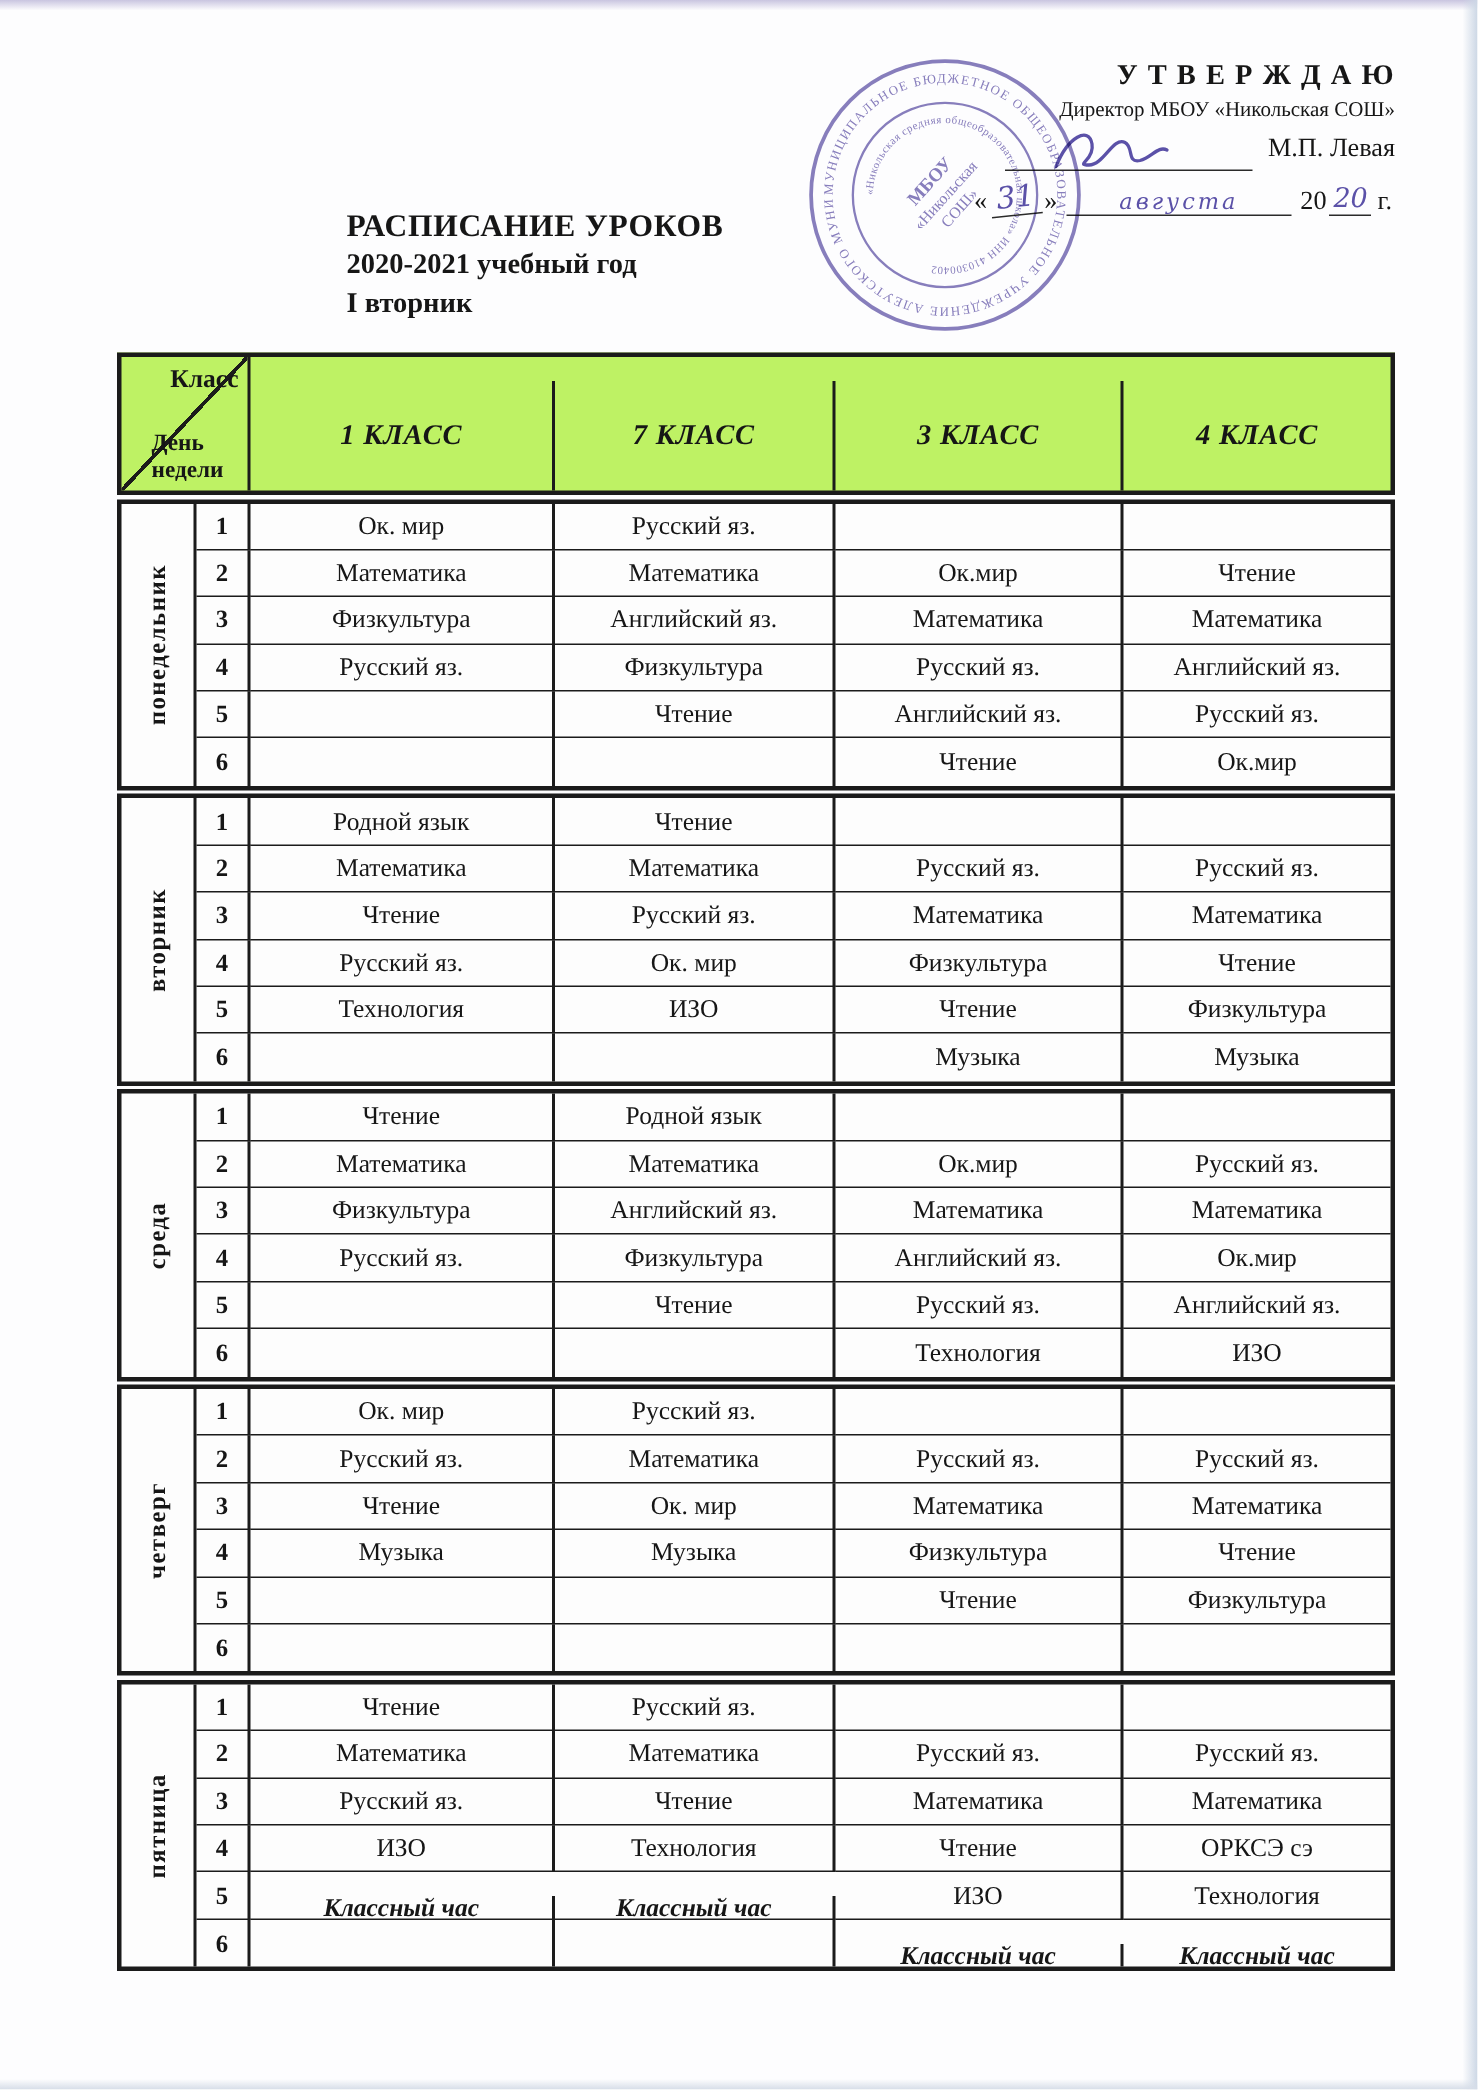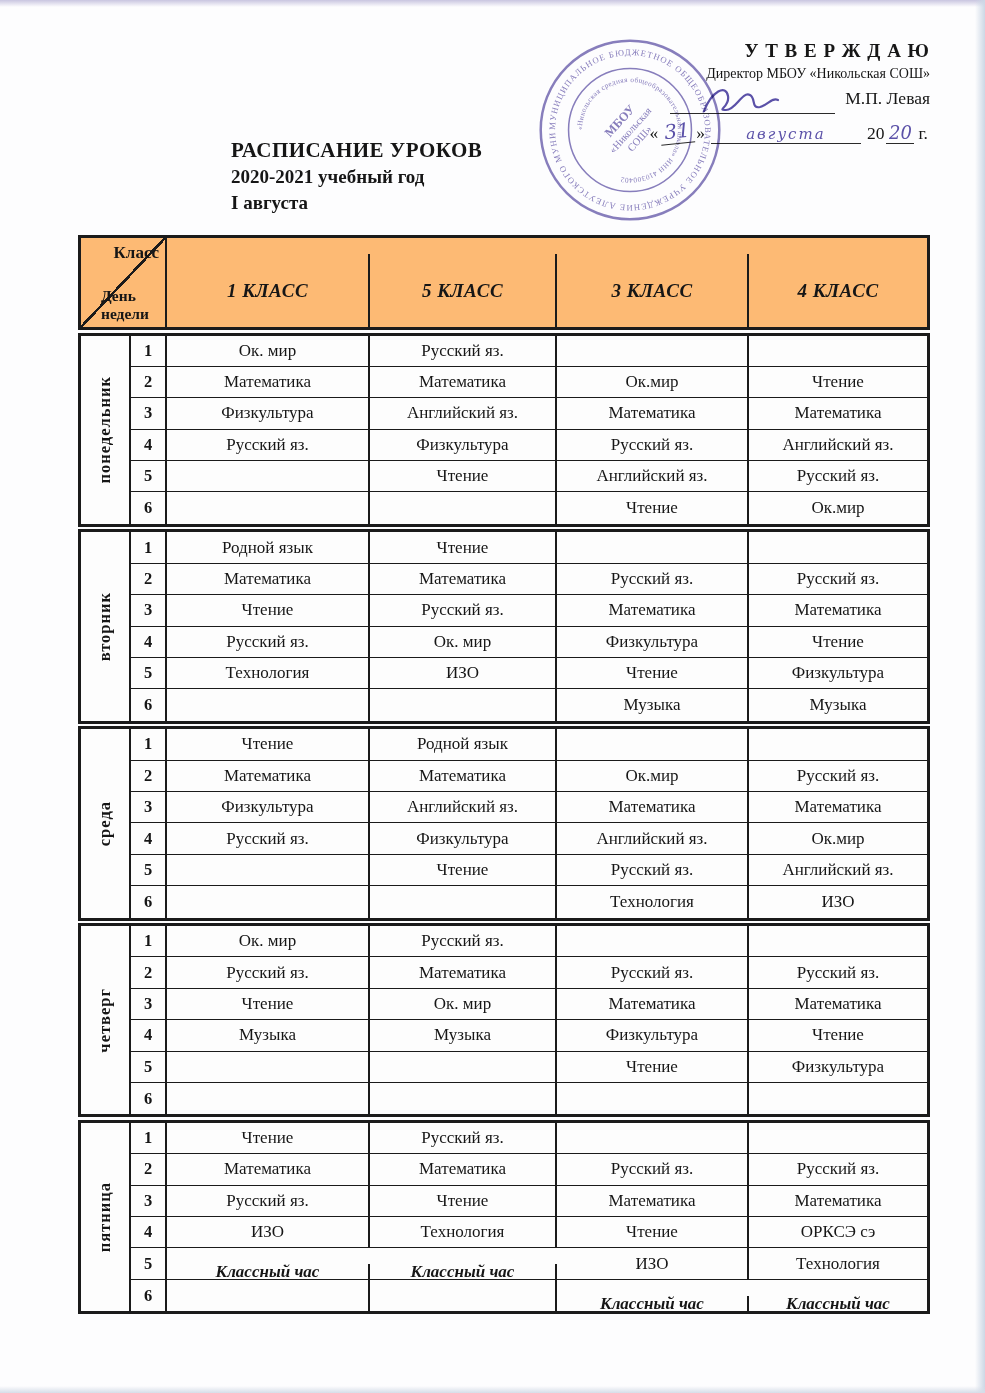--- a/index.html
+++ b/index.html
@@ -42,21 +42,21 @@
 
   
   .stamp { position:absolute; left:534px; top:34px; width:192px; height:192px;
            opacity:.82; mix-blend-mode:multiply; }
   .stamp text { fill:#6e62ae; font-family:"Liberation Serif",serif; }
 
   
   .schedule { position:absolute; left:78px; top:235px; width:852px; }
   .schedule-header {
     display:grid; grid-template-columns:86px 203px 187px 192px 178px;
-    height:95px; border:3px solid #1b1b1b; background:#fdba74;
+    height:95px; border:3px solid #1b1b1b; background:#bef264;
   }
   .h-corner { position:relative; border-right:2.5px solid #1b1b1b;
     background:linear-gradient(to bottom right,
       rgba(0,0,0,0) calc(50% - 1.3px), #1b1b1b calc(50% - 1.3px),
       #1b1b1b calc(50% + 1.3px), rgba(0,0,0,0) calc(50% + 1.3px)); }
   .corner-top { position:absolute; top:5px; right:6px; font-weight:bold; font-size:17px; }
   .corner-bottom { position:absolute; bottom:4px; left:4px; font-weight:bold; font-size:15.5px; line-height:1.15;margin-left:16px; }
   .h-class { display:flex; align-items:center; justify-content:center;
     font-weight:bold; font-style:italic; font-size:19px; border-right:2.5px solid #1b1b1b; letter-spacing:0.5px;margin-top:16px; }
   .h-class.last-col { border-right:none; }
@@ -102,21 +102,21 @@
     <span class="blank blank-month hand">августа</span>
     <span class="date-static">20</span>
     <span class="blank blank-year hand">20</span>
     <span class="date-static">г.</span>
   </div>
 </div>
 
 <div class="title-block">
   <div class="title-main">РАСПИСАНИЕ УРОКОВ</div>
   <div class="title-sub">2020-2021 учебный год</div>
-  <div class="title-sub">I августа</div>
+  <div class="title-sub">I вторник</div>
 </div>
 
 <svg class="stamp" viewBox="0 0 200 200">
   <defs>
     <path id="arcOuter" d="M 22,100 A 78,78 0 1 1 178,100 A 78,78 0 1 1 22,100"></path>
     <path id="arcInner" d="M 50,100 A 50,50 0 1 1 150,100 A 50,50 0 1 1 50,100"></path>
   </defs>
   <circle cx="100" cy="100" r="93" fill="none" stroke="#6e62ae" stroke-width="2.6"></circle>
   <circle cx="100" cy="100" r="64" fill="none" stroke="#6e62ae" stroke-width="1.6"></circle>
   <text font-size="9" letter-spacing="1.1">
@@ -136,21 +136,21 @@
   <div class="schedule-header">
     <div class="h-corner">
       <span class="corner-top">Класс</span>
       <span class="corner-bottom">
         <span>День</span><br>
         <span>недели</span>
       </span>
     </div>
 
   <div class="h-class">1 КЛАСС</div>
-      <div class="h-class">5 КЛАСС</div>
+      <div class="h-class">7 КЛАСС</div>
       <div class="h-class">3 КЛАСС</div>
       <div class="h-class last-col">4 КЛАСС</div>
     </div>
   <div>
 
   <div class="day-block">
         <div class="day-cell">
           <span>понедельник</span>
         </div>
         <div class="num-cell">1</div>

